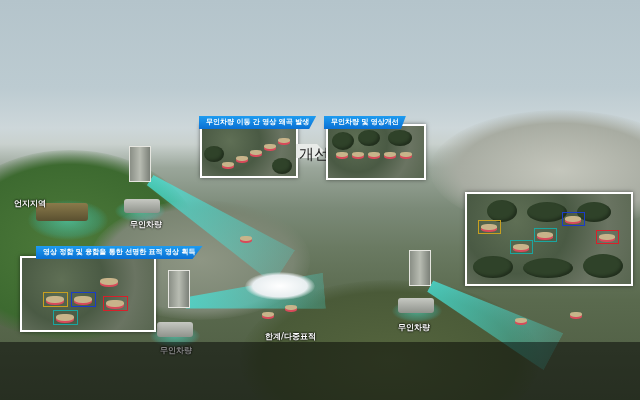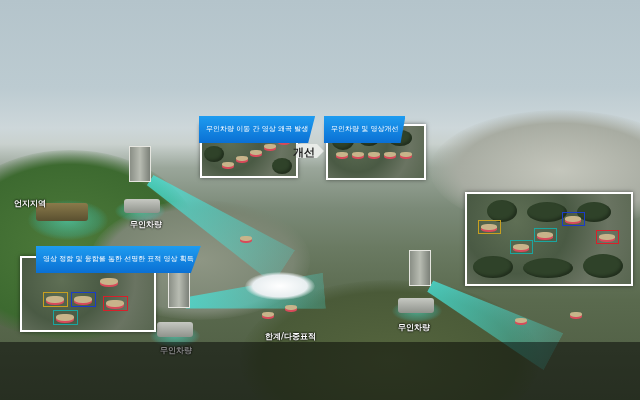--- a/index.html
+++ b/index.html
@@ -4,21 +4,21 @@
 <style>
   html,body{margin:0;padding:0;}
   body{width:640px;height:400px;overflow:hidden;position:relative;font-family:"DejaVu Sans",sans-serif;}
   .scene{position:absolute;inset:0;overflow:hidden;
     background:linear-gradient(180deg,#b4c4cb 0%,#bccbd1 22%,#cdd7da 32%,#c9d1ce 36%,#9aa69a 42%,#7b8a78 52%,#6a7a62 62%,#5a6a4e 75%,#4c5a40 100%);}
   .hill{position:absolute;border-radius:50%;}
   .beam{position:absolute;background:linear-gradient(90deg,rgba(70,230,220,.75),rgba(70,220,210,.25));}
   .panel{position:absolute;border:2px solid #fff;box-shadow:0 0 4px rgba(0,0,0,.5);overflow:hidden;
     background:radial-gradient(circle at 30% 30%,#5f6f55 0%,#4a5a44 40%,#6a7462 70%,#586650 100%);}
   .tree{position:absolute;border-radius:50%;background:#2f4229;box-shadow:inset -2px -2px 3px rgba(0,0,0,.3);}
-  .tag{position:absolute;height:11px;line-height:11px;padding:8px 7px;font-size:7px;color:#fff;font-weight:normal;
+  .tag{position:absolute;height:11px;line-height:11px;padding:1px 7px;font-size:7px;color:#fff;font-weight:bold;
     background:linear-gradient(180deg,#1e9cf0,#0a70d4);white-space:nowrap;
     clip-path:polygon(0 0,100% 0,94% 100%,0 100%);}
   .veh{position:absolute;border-radius:40% 40% 45% 45%;background:#c8b48a;box-shadow:0 2px 0 #d84a5a;}
   .bracket{position:absolute;border:1.5px solid;}
   .label-w{position:absolute;font-size:8px;color:#fff;font-weight:bold;text-shadow:0 0 2px #000,0 0 2px #000;white-space:nowrap;}
   .tower{position:absolute;background:linear-gradient(90deg,#8a8f86,#b8bcb2,#7b8078);border:1px solid #e6e6e0;}
   .apc{position:absolute;background:linear-gradient(180deg,#c6c8c2,#8f938c);border-radius:3px;}
   .ring{position:absolute;border-radius:50%;background:radial-gradient(ellipse,rgba(80,230,210,.55) 0%,rgba(60,200,190,.25) 55%,transparent 72%);}
   .bottom-bar{position:absolute;left:0;right:0;top:342px;height:58px;background:rgba(0,0,0,.48);}
   .title{position:absolute;left:20px;top:356px;color:#fff;font-size:17px;font-family:"DejaVu Sans",sans-serif;letter-spacing:-.5px;}
@@ -69,21 +69,21 @@
     <div class="tree" style="left:70px;top:32px;width:20px;height:16px;"></div>
     <div class="veh" style="left:20px;top:36px;width:12px;height:5px;"></div>
     <div class="veh" style="left:34px;top:30px;width:12px;height:5px;"></div>
     <div class="veh" style="left:48px;top:24px;width:12px;height:5px;"></div>
     <div class="veh" style="left:62px;top:18px;width:12px;height:5px;"></div>
     <div class="veh" style="left:76px;top:12px;width:12px;height:5px;"></div>
   </div>
   <div class="tag" style="left:199px;top:116px;">무인차량 이동 간 영상 왜곡 발생</div>
 
   <div style="position:absolute;left:296px;top:144px;width:28px;height:14px;background:#e8ebe8;clip-path:polygon(0 0,75% 0,100% 50%,75% 100%,0 100%);"></div>
-  <div style="position:absolute;left:293px;top:145px;font-size:11px;font-weight:bold;color:#222;">개선</div>
+  <div style="position:absolute;left:299px;top:145px;font-size:15px;font-weight:normal;color:#222;">개선</div>
 
   <div class="panel" style="left:326px;top:124px;width:96px;height:52px;">
     <div class="tree" style="left:4px;top:6px;width:22px;height:18px;"></div>
     <div class="tree" style="left:30px;top:4px;width:22px;height:16px;"></div>
     <div class="tree" style="left:60px;top:4px;width:24px;height:16px;"></div>
     <div class="veh" style="left:8px;top:26px;width:12px;height:5px;"></div>
     <div class="veh" style="left:24px;top:26px;width:12px;height:5px;"></div>
     <div class="veh" style="left:40px;top:26px;width:12px;height:5px;"></div>
     <div class="veh" style="left:56px;top:26px;width:12px;height:5px;"></div>
     <div class="veh" style="left:72px;top:26px;width:12px;height:5px;"></div>

